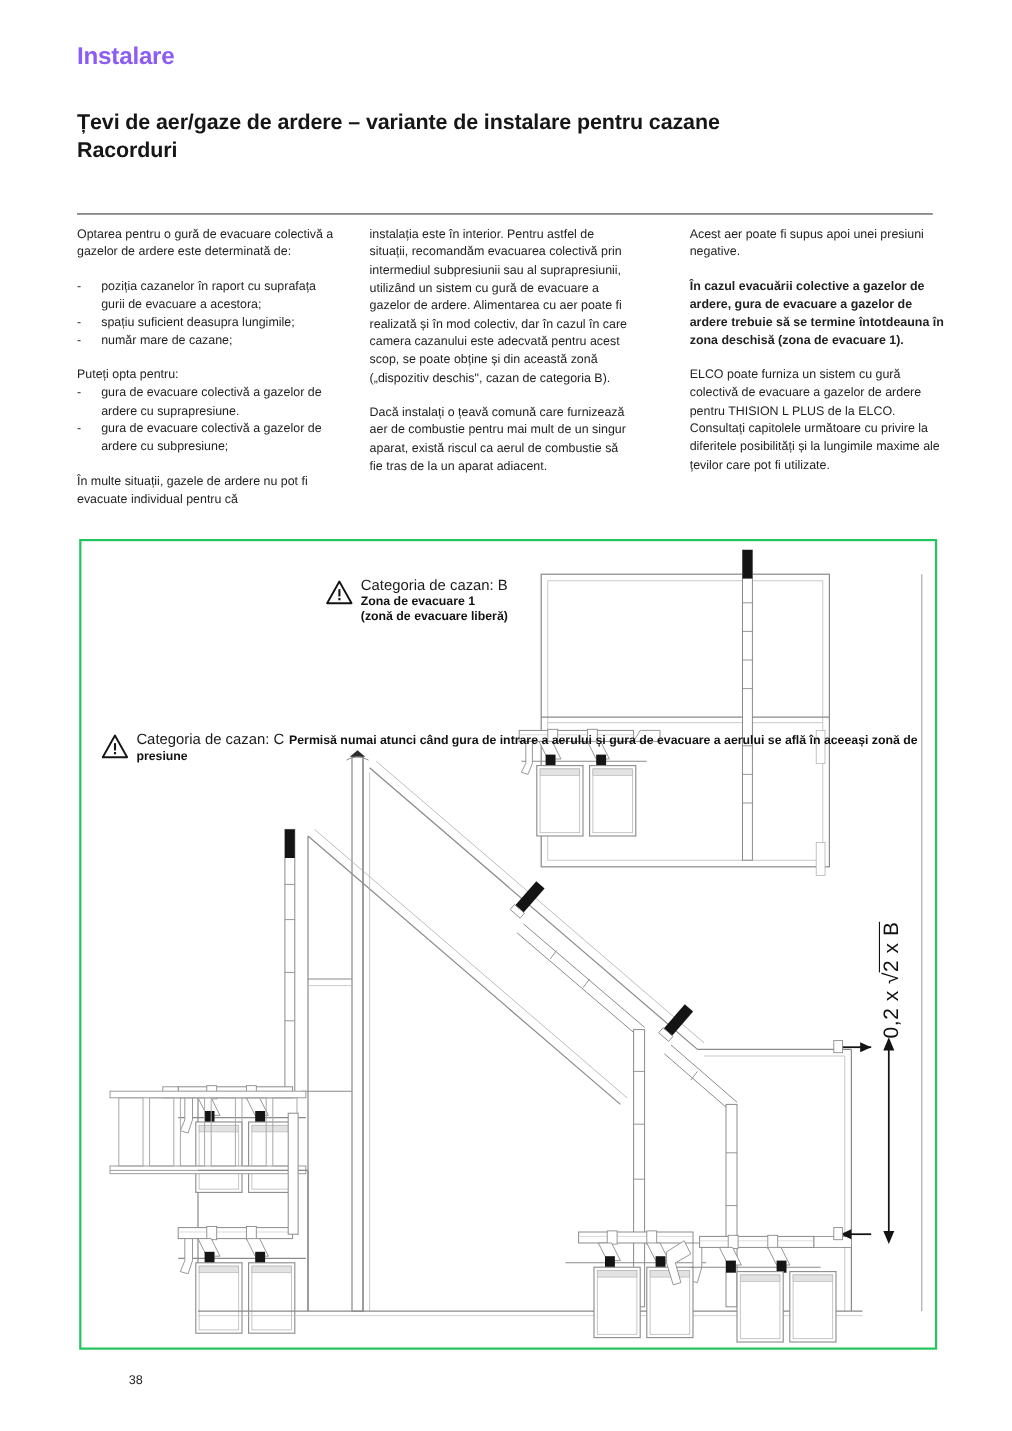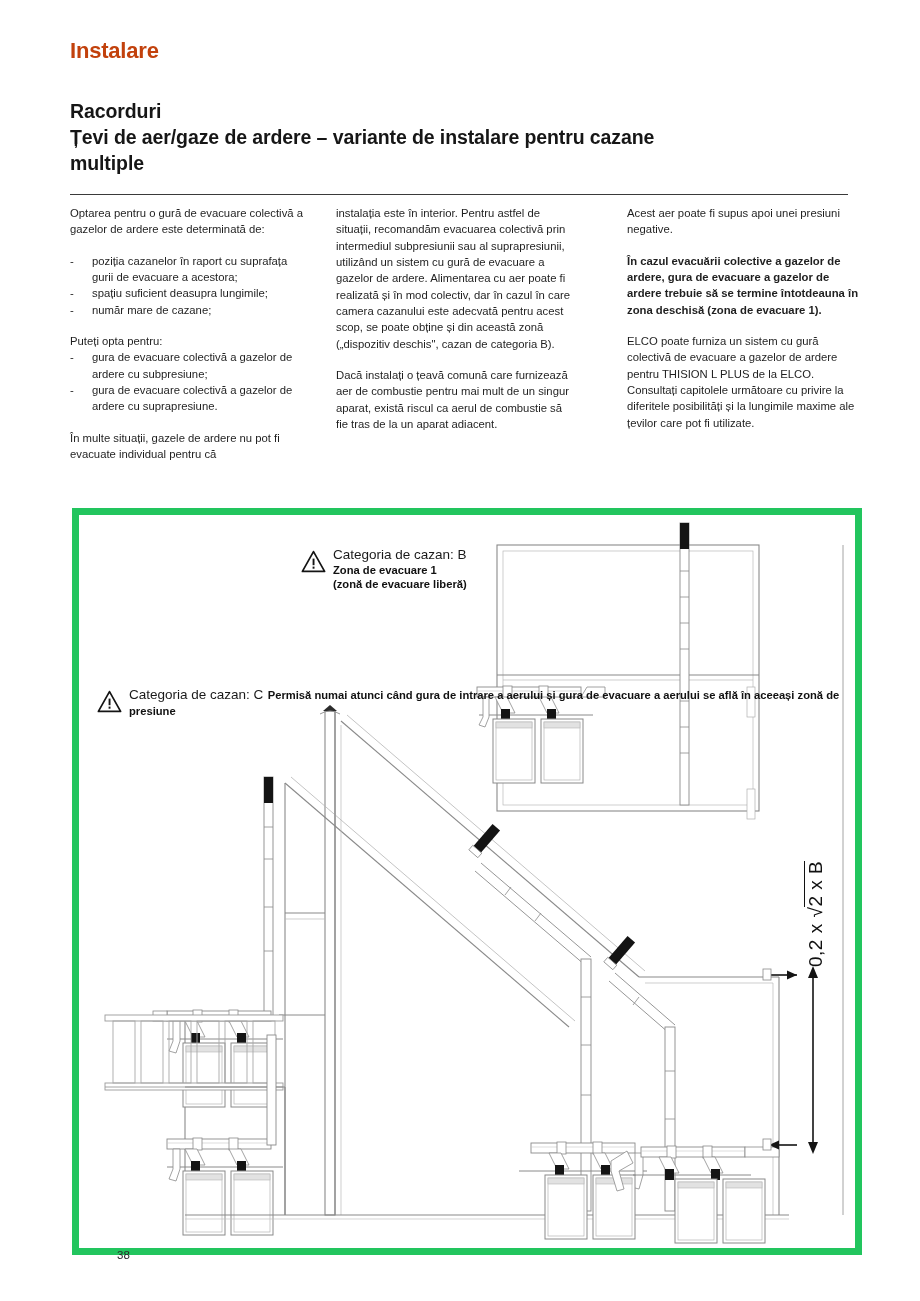--- a/index.html
+++ b/index.html
@@ -24,21 +24,21 @@
     height: 1301px;
   }
 
   .chapter-title {
     position: absolute;
     left: 70px;
     top: 38px;
     font-size: 22px;
     font-weight: bold;
     letter-spacing: -0.2px;
-    color: #c2410c;
+    color: #8b5cf6;
   }
 
   .section-title {
     position: absolute;
     left: 70px;
     top: 98px;
     width: 790px;
     font-size: 19.5px;
     font-weight: bold;
     line-height: 26px;
@@ -92,24 +92,24 @@
     content: "-";
     position: absolute;
     left: 0;
     top: 0;
   }
 
   
   .figure {
     position: absolute;
     left: 72px;
-    top: 508px;
+    top: 490px;
     width: 776px;
     height: 733px;
-    border: 7px solid #22c55e;
+    border: 2px solid #22c55e;
     background: #fff;
     overflow: hidden;
   }
   .figure svg { display: block; }
 
   
   .callout {
     position: absolute;
     display: flex;
     align-items: flex-start;
@@ -164,40 +164,39 @@
   }
 </style>
 </head>
 <body>
 
 <div class="page-wrap">
 
   <div class="chapter-title">Instalare</div>
 
   <div class="section-title">
+    <span class="line2">Țevi de aer/gaze de ardere – variante de instalare pentru cazane</span>
     <span class="line2">Racorduri</span>
-    <span class="line2">Țevi de aer/gaze de ardere – variante de instalare pentru cazane</span>
-    <span class="line2">multiple</span>
   </div>
 
   <div class="rule"></div>
 
   <div class="columns">
 
     <div class="col col-1">
       <p class="para">Optarea pentru o gură de evacuare colectivă a gazelor de ardere este determinată de:</p>
       <ul class="dashlist">
         <li>poziția cazanelor în raport cu suprafața gurii de evacuare a acestora;</li>
         <li>spațiu suficient deasupra lungimile;</li>
         <li>număr mare de cazane;</li>
       </ul>
       <p class="para" style="margin-bottom:0">Puteți opta pentru:</p>
       <ul class="dashlist">
+        <li>gura de evacuare colectivă a gazelor de ardere cu suprapresiune.</li>
         <li>gura de evacuare colectivă a gazelor de ardere cu subpresiune;</li>
-        <li>gura de evacuare colectivă a gazelor de ardere cu suprapresiune.</li>
       </ul>
       <p class="para">În multe situații, gazele de ardere nu pot fi evacuate individual pentru că</p>
     </div>
 
     <div class="col col-2">
       <p class="para">instalația este în interior. Pentru astfel de situații, recomandăm evacuarea colectivă prin intermediul subpresiunii sau al suprapresiunii, utilizând un sistem cu gură de evacuare a gazelor de ardere. Alimentarea cu aer poate fi realizată și în mod colectiv, dar în cazul în care camera cazanului este adecvată pentru acest scop, se poate obține și din această zonă („dispozitiv deschis", cazan de categoria B).</p>
       <p class="para">Dacă instalați o țeavă comună care furnizează aer de combustie pentru mai mult de un singur aparat, există riscul ca aerul de combustie să fie tras de la un aparat adiacent.</p>
     </div>
 
     <div class="col col-3">

